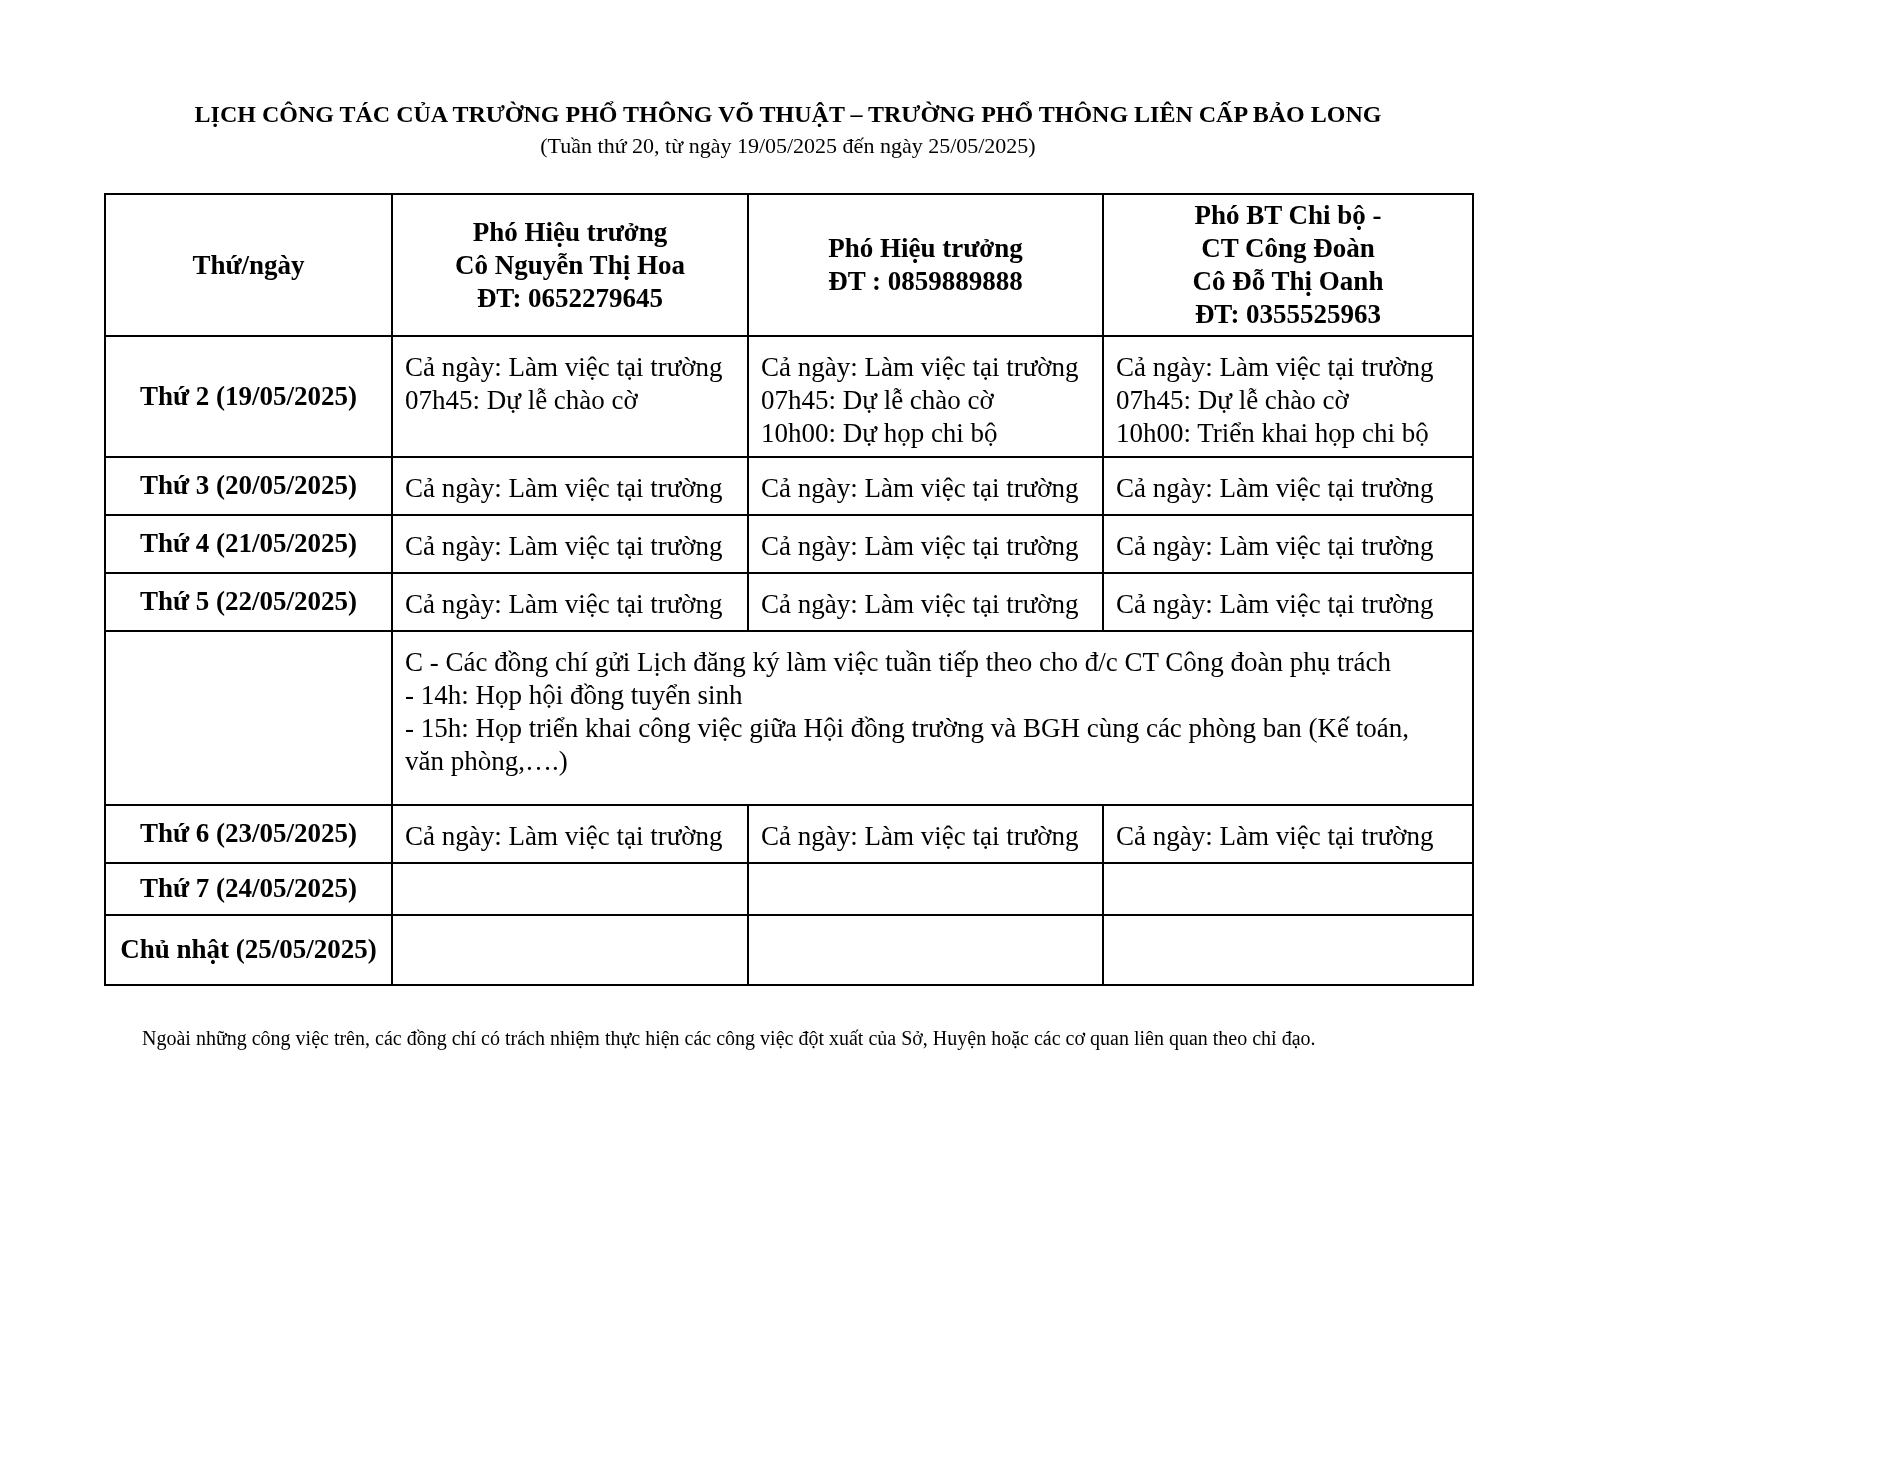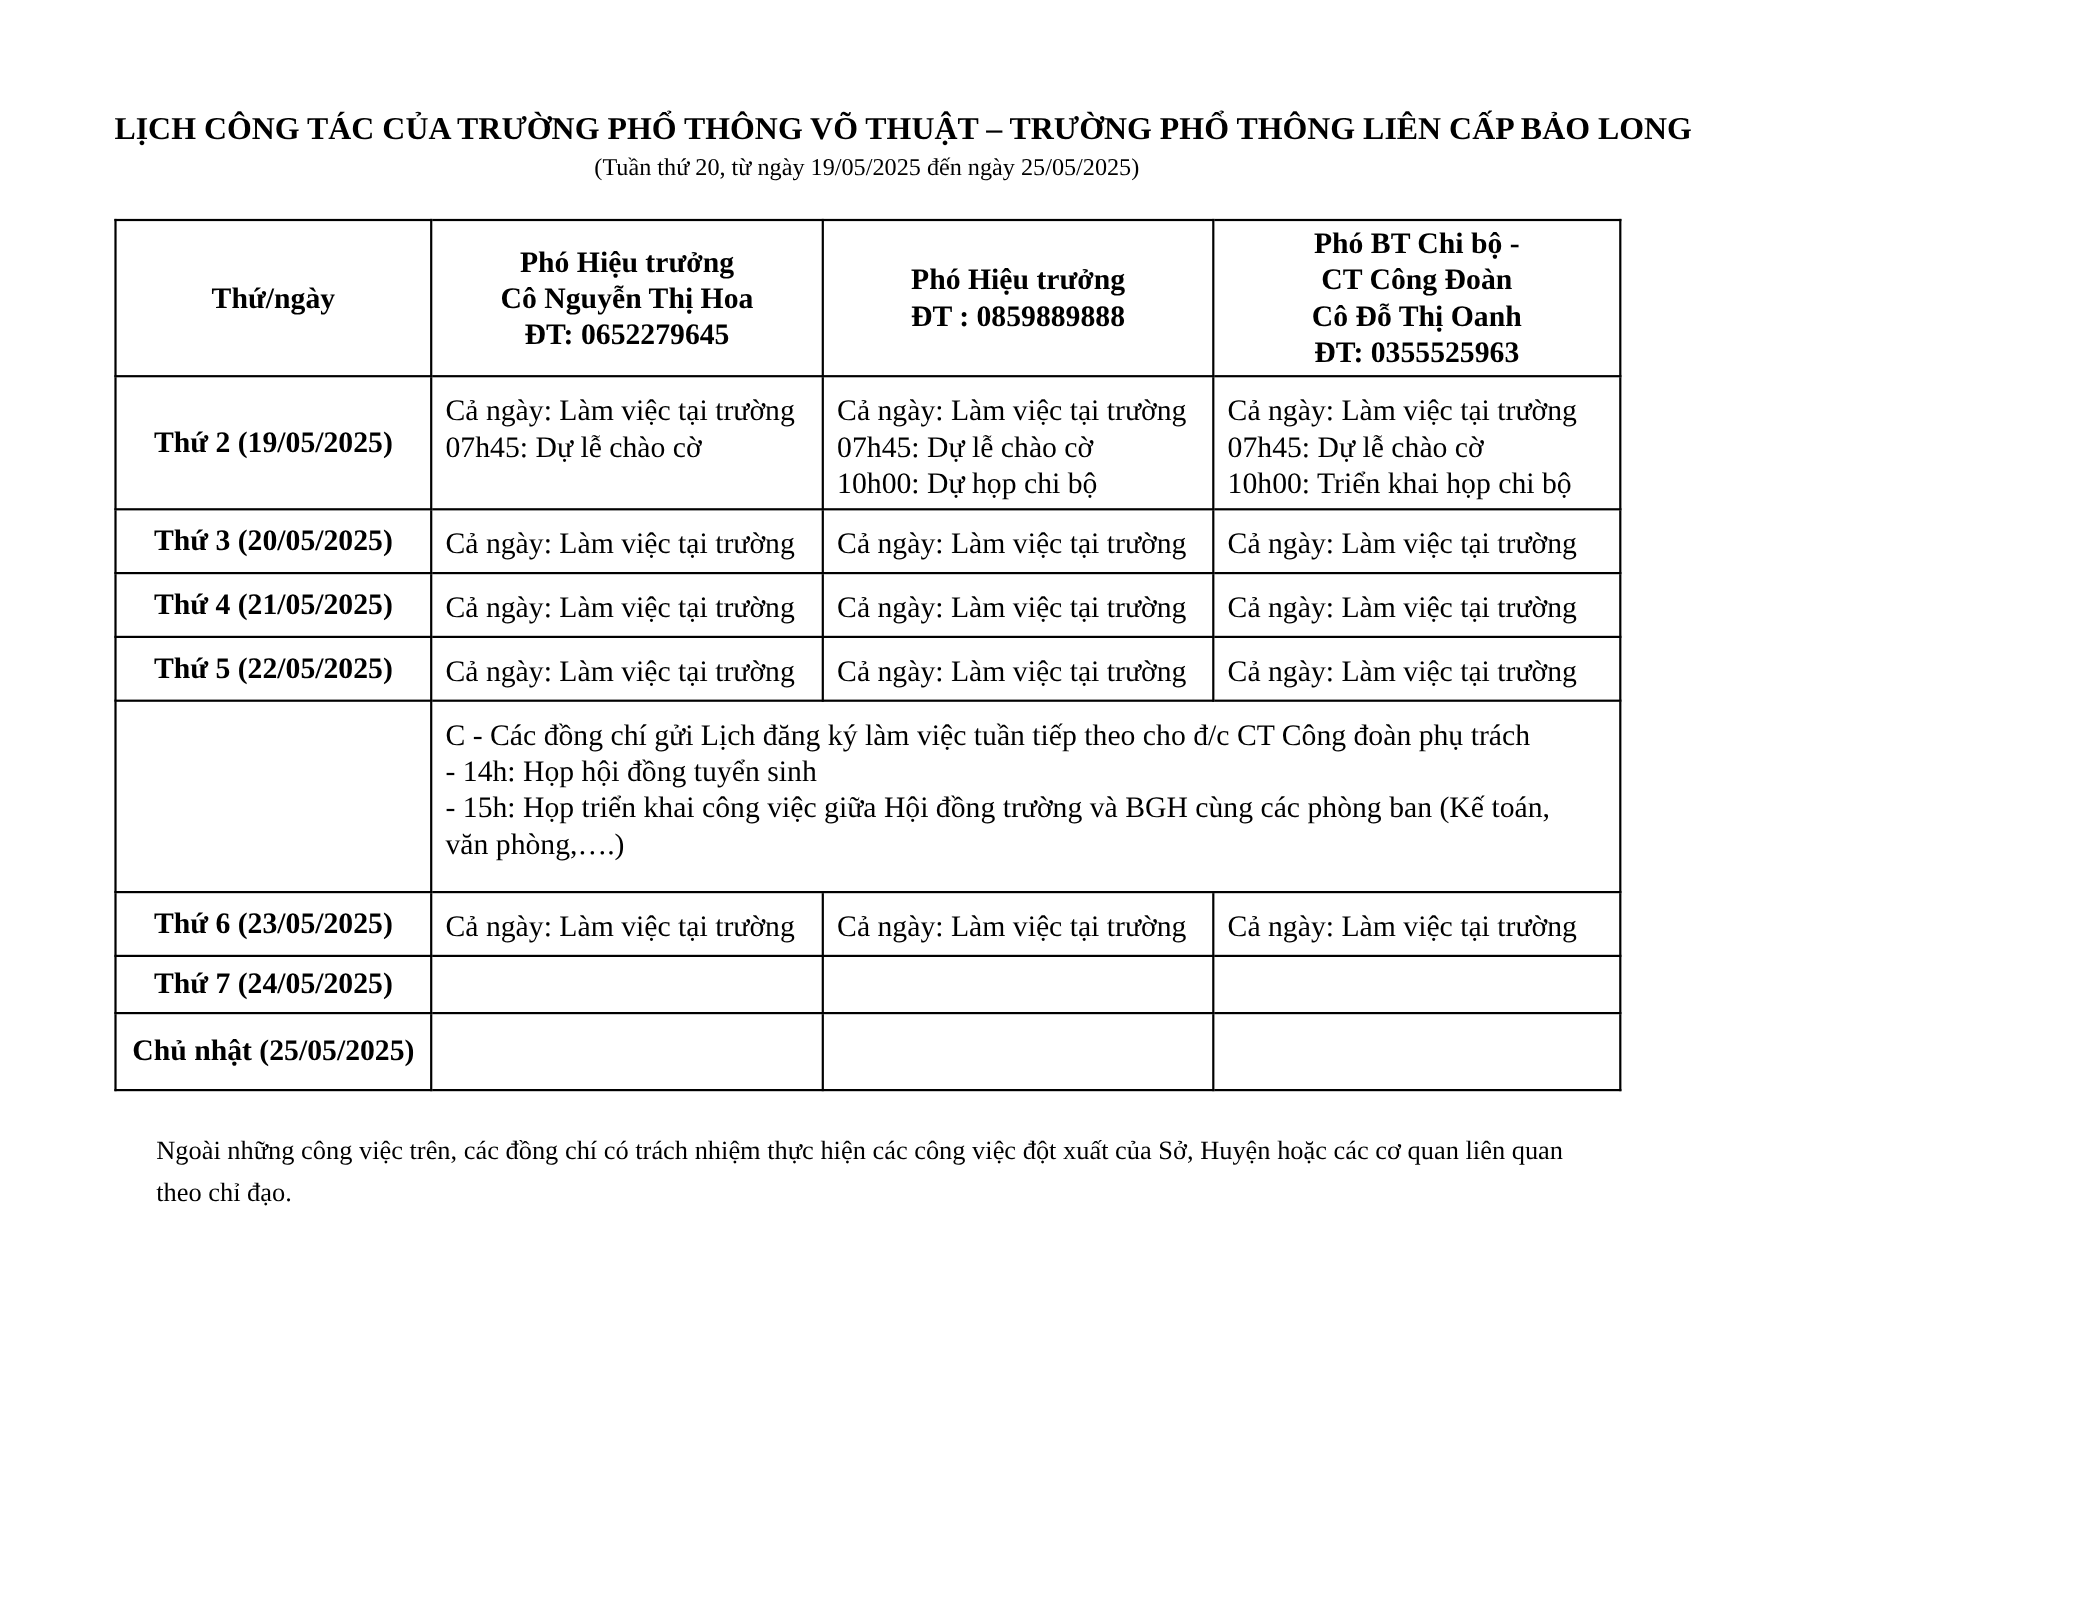--- a/index.html
+++ b/index.html
@@ -16,21 +16,21 @@
     overflow: hidden;
   }
   .content {
     width: 1368px;
     margin-left: 104px;
     padding-top: 100px;
     box-sizing: border-box;
   }
   .doc-title {
     margin: 0;
-    font-size: 29px;
+    font-size: 24px;
     font-weight: bold;
     text-align: center;
     line-height: 1.2;
     white-space: nowrap;
   }
   .doc-subtitle {
     margin: 4px 0 0 0;
     font-size: 22px;
     text-align: center;
     line-height: 1.2;
@@ -78,21 +78,21 @@
     vertical-align: top;
     padding: 14px 10px 6px 12px;
   }
   td.merged-cell {
     line-height: 1.5;
     padding: 14px 24px 10px 12px;
   }
   .footer-note {
     margin: 36px 0 0 38px;
     width: 1296px;
-    font-size: 24px;
+    font-size: 20px;
     line-height: 1.6;
   }
 </style>
 </head>
 <body>
 
 <div class="content">
   <h1 class="doc-title">LỊCH CÔNG TÁC CỦA TRƯỜNG PHỔ THÔNG VÕ THUẬT – TRƯỜNG PHỔ THÔNG LIÊN CẤP BẢO LONG</h1>
   <div class="doc-subtitle">(Tuần thứ 20, từ ngày 19/05/2025 đến ngày 25/05/2025)</div>
 

